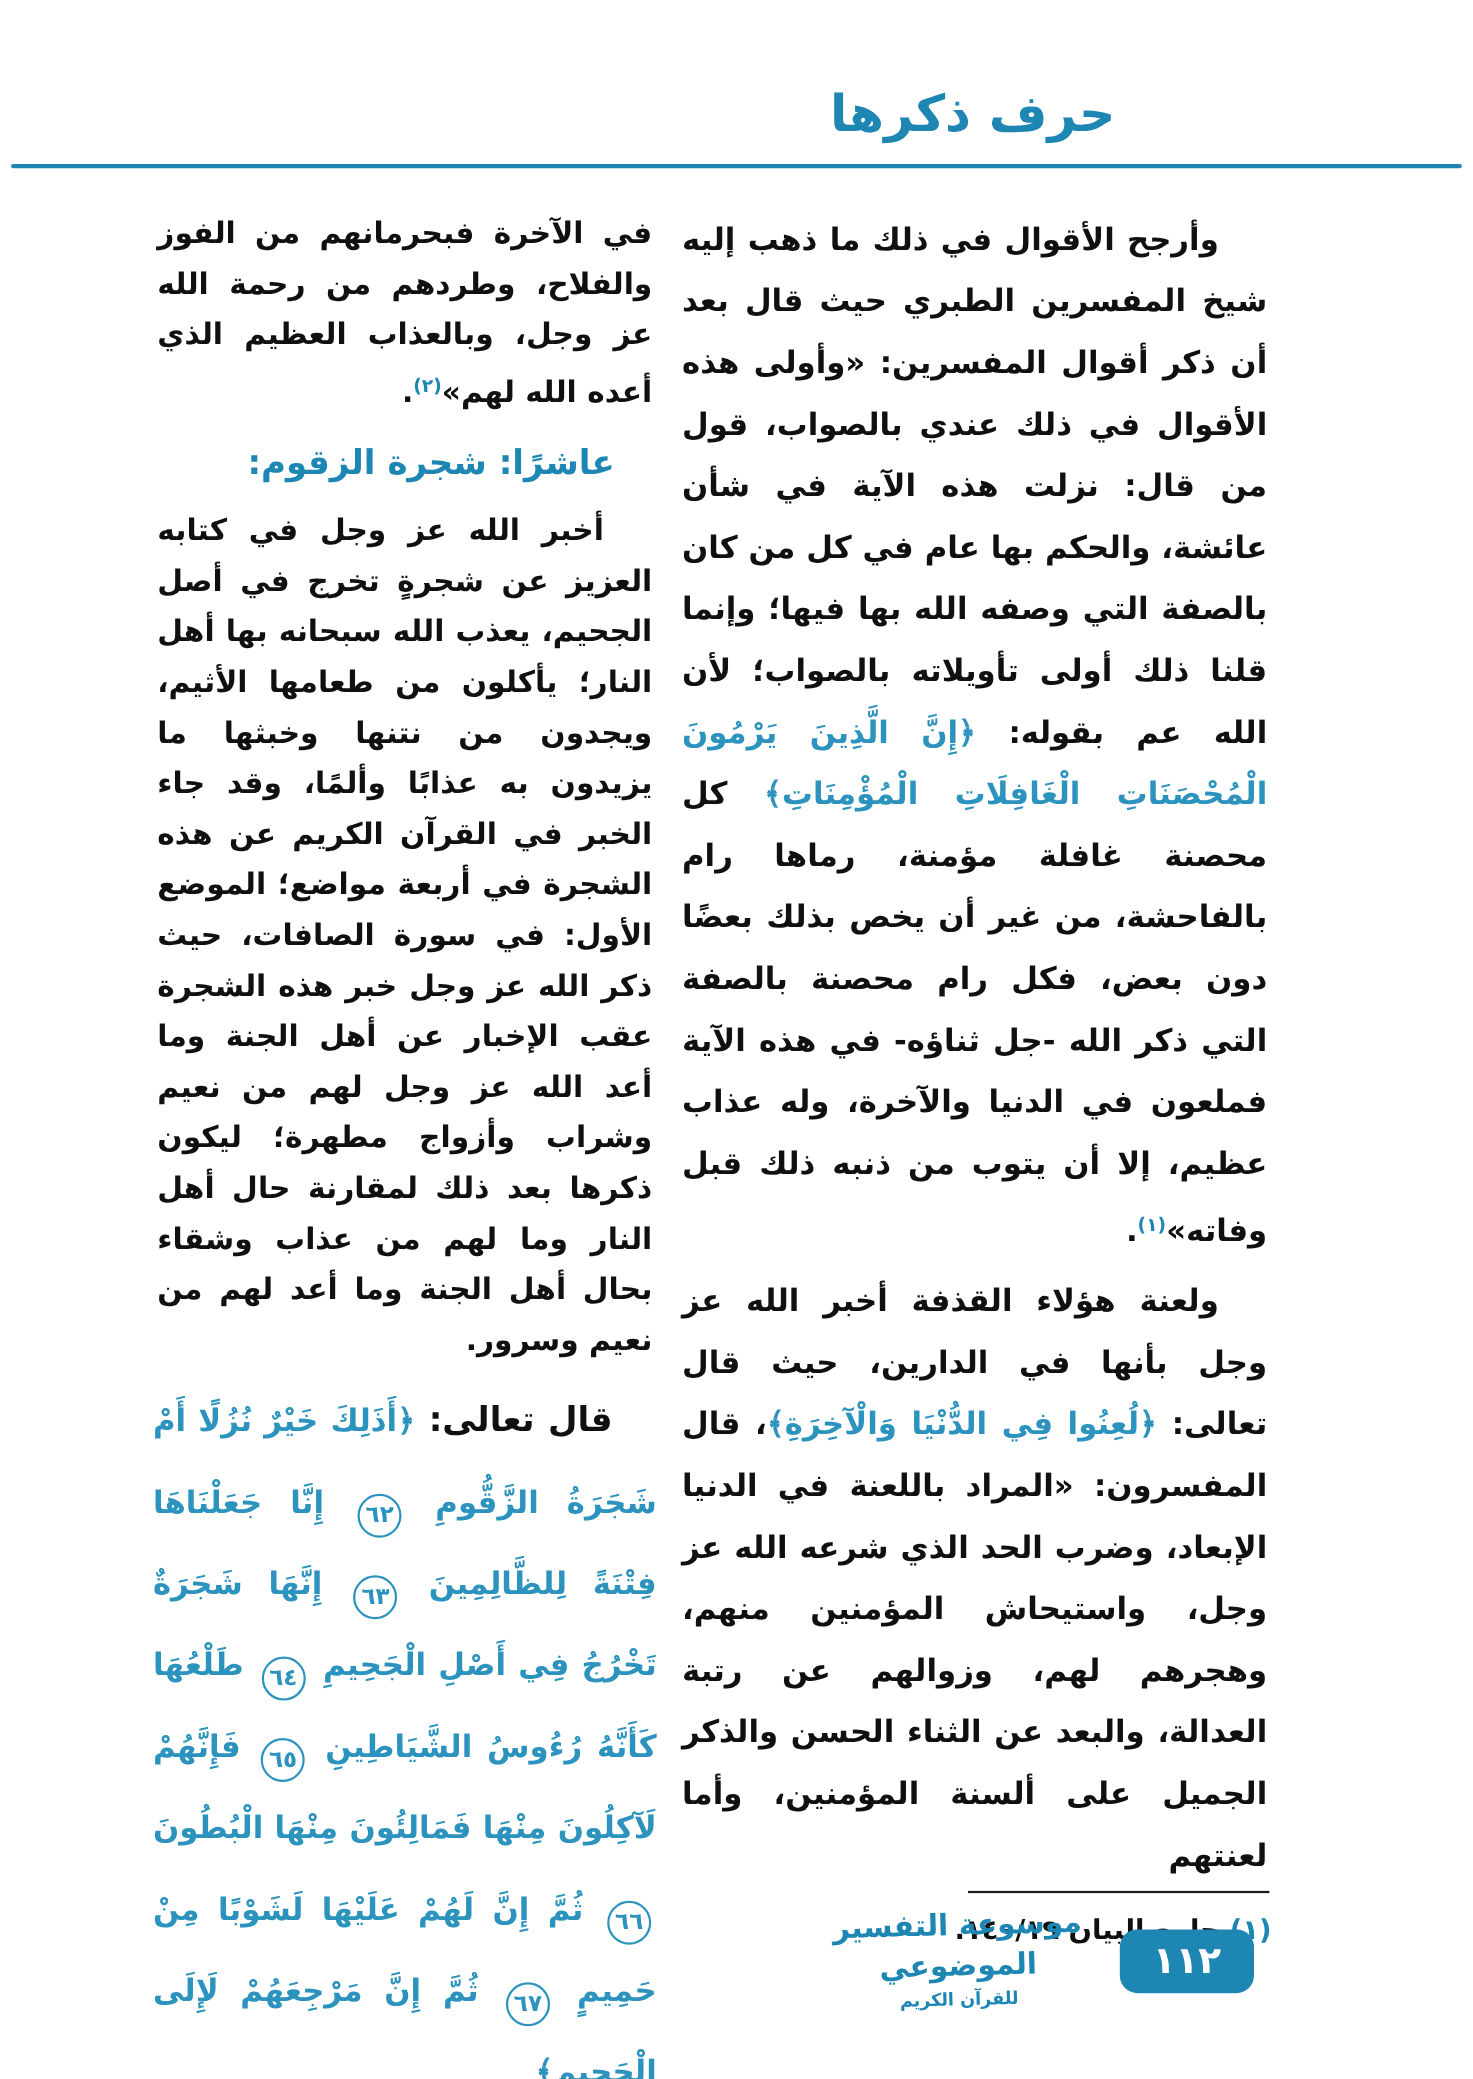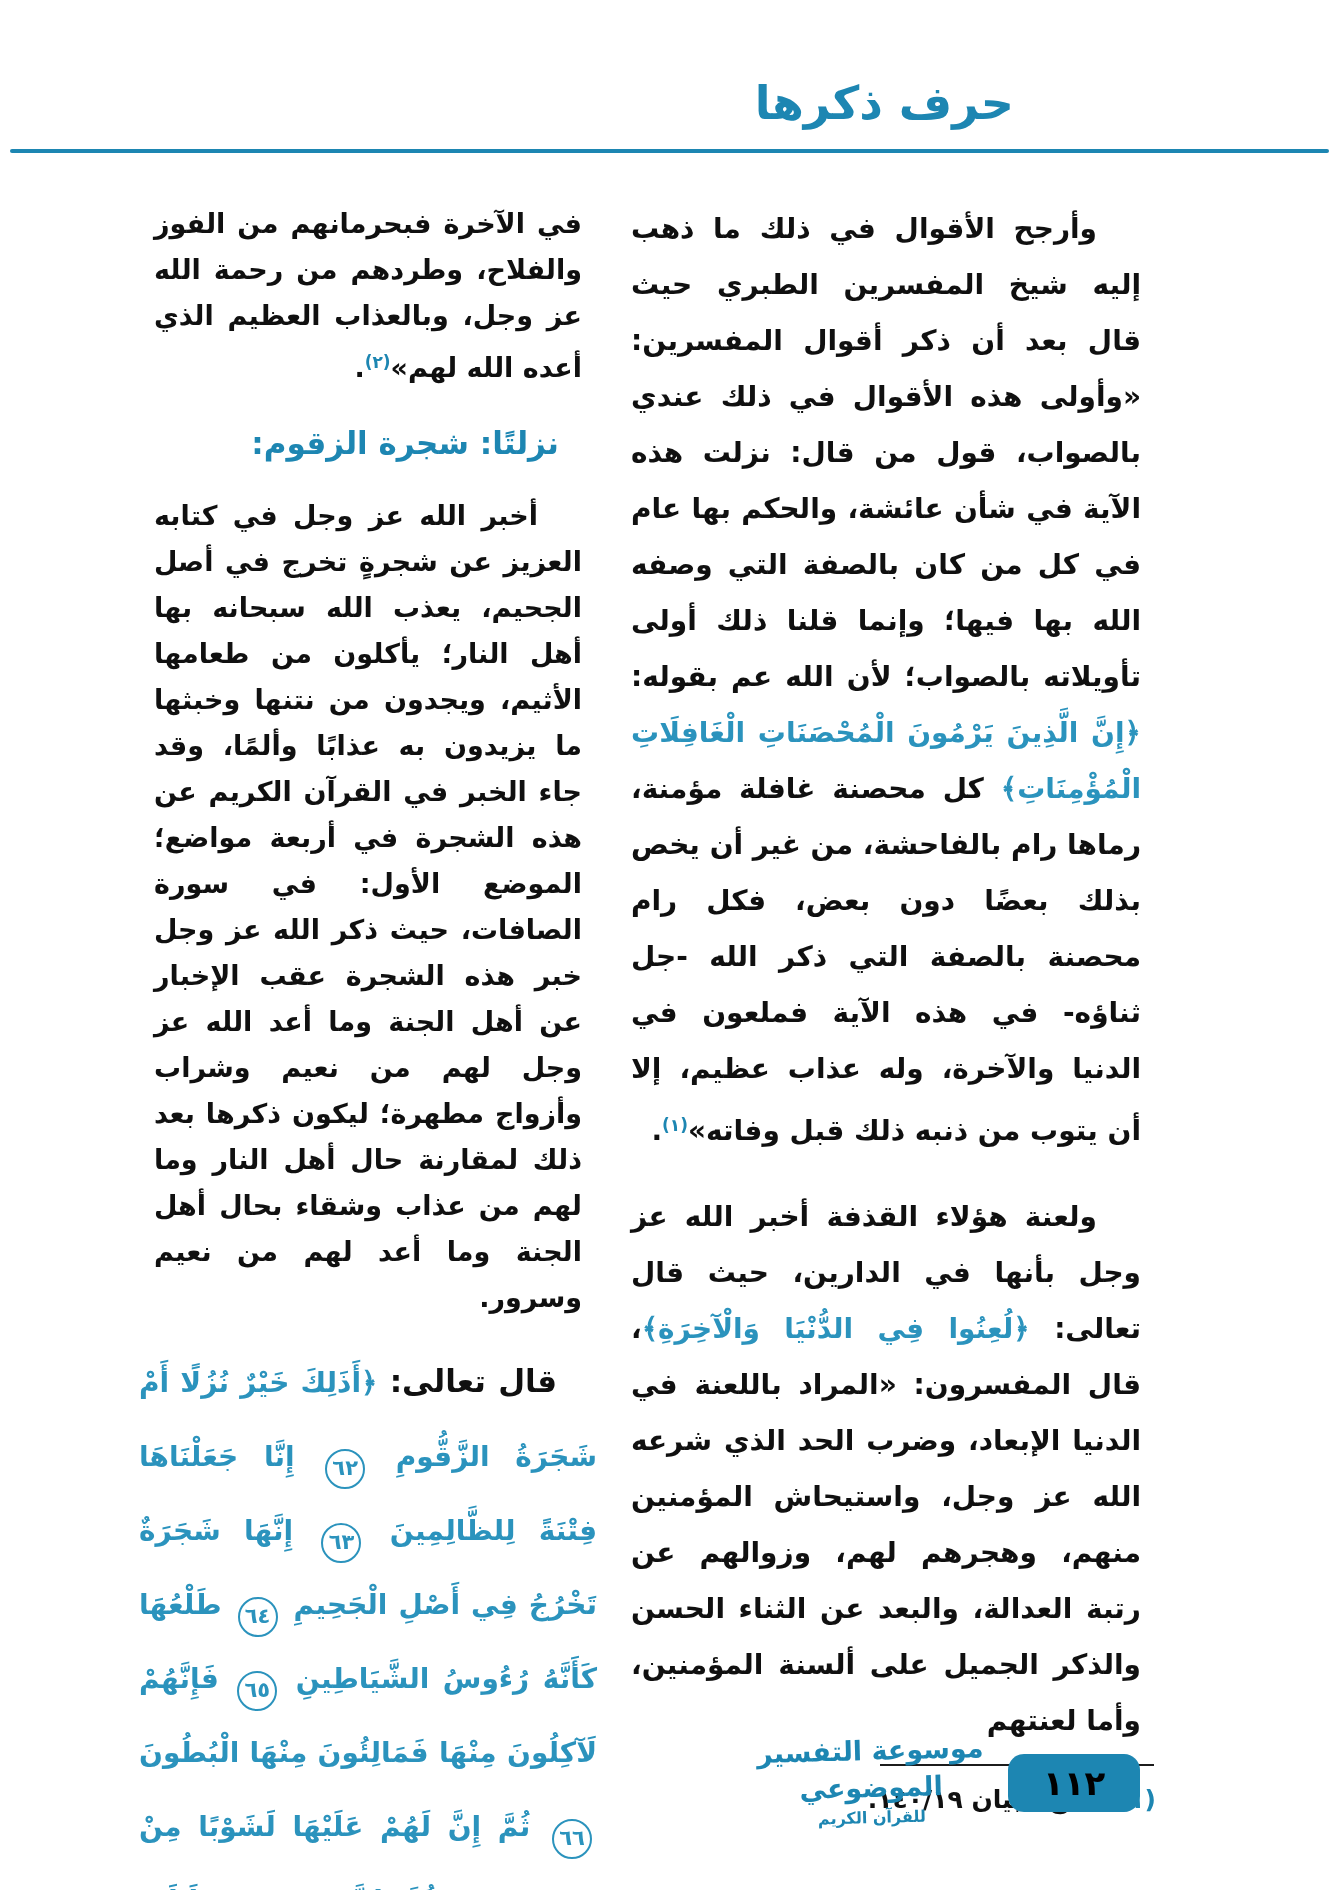--- a/index.html
+++ b/index.html
@@ -20,21 +20,21 @@
   #header-rule{
     position:absolute;top:149px;right:10px;left:10px;height:4px;
     background:var(--accent);border-radius:2px;
   }
   .col{
     position:absolute;top:186px;display:flex;flex-direction:column;
     text-align:justify;font-weight:bold;
   }
   #col-right{right:183px;width:540px;height:1559px;font-size:28px;line-height:56px;}
   #col-left{right:742px;width:458px;height:1586px;font-size:27px;line-height:46px;}
-  .para{margin:15px;text-indent:44px;}
+  .para{margin:4px;text-indent:44px;}
   .para.no-indent{text-indent:0;}
   .fnref{font-size:17px;color:var(--accent);vertical-align:9px;font-weight:bold;}
   .quran-inline{color:var(--quran);}
   #section-heading{
     margin:10px 0 8px;padding-right:38px;color:var(--accent);
     font-size:31px;line-height:54px;font-weight:bold;
   }
   .quran-block{
     margin:8px 0 0;text-indent:40px;color:var(--quran);
     font-size:28px;line-height:74px;
@@ -53,22 +53,22 @@
     padding-right:54px;text-indent:-54px;text-align:right;
   }
   .fn-marker{color:var(--accent);}
   #publisher-logo{
     position:absolute;top:1732px;right:352px;width:232px;text-align:center;
     color:var(--accent);transform:rotate(-1.5deg);
   }
   .logo-main{font-size:27px;font-weight:bold;line-height:37px;letter-spacing:-1px;}
   .logo-sub{font-size:16px;font-weight:bold;line-height:24px;}
   #page-badge{
-    position:absolute;top:1754px;right:199px;width:132px;height:58px;
-    background:var(--accent);border-radius:16px;color:#000000;
+    position:absolute;top:1754px;right:199px;width:122px;height:58px;
+    background:var(--accent);border-radius:16px;color:#ffffff;
     display:flex;align-items:center;justify-content:center;
     font-size:34px;font-weight:bold;
   }
 </style>
 </head>
 <body>
 
 <div id="page">
 
   <div id="chapter-title">حرف ذكرها</div>
@@ -79,21 +79,21 @@
     <p class="para"><span>ولعنة هؤلاء القذفة أخبر الله عز وجل بأنها في الدارين، حيث قال تعالى: </span><span class="quran-inline">﴿لُعِنُوا فِي الدُّنْيَا وَالْآخِرَةِ﴾</span><span>، قال المفسرون: «المراد باللعنة في الدنيا الإبعاد، وضرب الحد الذي شرعه الله عز وجل، واستيحاش المؤمنين منهم، وهجرهم لهم، وزوالهم عن رتبة العدالة، والبعد عن الثناء الحسن والذكر الجميل على ألسنة المؤمنين، وأما لعنتهم</span></p>
     <div class="fn-area">
       <div class="fn-rule"></div>
       <p class="fn-text"><span class="fn-marker">(١)</span><span> جامع البيان ١٤٠/١٩.</span></p>
     </div>
   </div>
 
   <div id="col-left" class="col">
     <p class="para no-indent"><span>في الآخرة فبحرمانهم من الفوز والفلاح، وطردهم من رحمة الله عز وجل، وبالعذاب العظيم الذي أعده الله لهم»</span><span class="fnref">(٢)</span><span>.</span></p>
 
-    <h2 id="section-heading">نزلتًا: شجرة الزقوم:</h2>
+    <h2 id="section-heading">عاشرًا: شجرة الزقوم:</h2>
 
     <p class="para"><span>أخبر الله عز وجل في كتابه العزيز عن شجرةٍ تخرج في أصل الجحيم، يعذب الله سبحانه بها أهل النار؛ يأكلون من طعامها الأثيم، ويجدون من نتنها وخبثها ما يزيدون به عذابًا وألمًا، وقد جاء الخبر في القرآن الكريم عن هذه الشجرة في أربعة مواضع؛ الموضع الأول: في سورة الصافات، حيث ذكر الله عز وجل خبر هذه الشجرة عقب الإخبار عن أهل الجنة وما أعد الله عز وجل لهم من نعيم وشراب وأزواج مطهرة؛ ليكون ذكرها بعد ذلك لمقارنة حال أهل النار وما لهم من عذاب وشقاء بحال أهل الجنة وما أعد لهم من نعيم وسرور.</span></p>
 
     <p class="quran-block"><span class="q-intro">قال تعالى: </span><span>﴿أَذَلِكَ خَيْرٌ نُزُلًا أَمْ شَجَرَةُ الزَّقُّومِ </span><span class="aya-num">٦٢</span><span> إِنَّا جَعَلْنَاهَا فِتْنَةً لِلظَّالِمِينَ </span><span class="aya-num">٦٣</span><span> إِنَّهَا شَجَرَةٌ تَخْرُجُ فِي أَصْلِ الْجَحِيمِ </span><span class="aya-num">٦٤</span><span> طَلْعُهَا كَأَنَّهُ رُءُوسُ الشَّيَاطِينِ </span><span class="aya-num">٦٥</span><span> فَإِنَّهُمْ لَآكِلُونَ مِنْهَا فَمَالِئُونَ مِنْهَا الْبُطُونَ </span><span class="aya-num">٦٦</span><span> ثُمَّ إِنَّ لَهُمْ عَلَيْهَا لَشَوْبًا مِنْ حَمِيمٍ </span><span class="aya-num">٦٧</span><span> ثُمَّ إِنَّ مَرْجِعَهُمْ لَإِلَى الْجَحِيمِ﴾</span></p>
 
     <p class="verse-citation">[الصافات: ٦٢ - ٦٨].</p>
 
   </div>
 
   <div id="publisher-logo">

